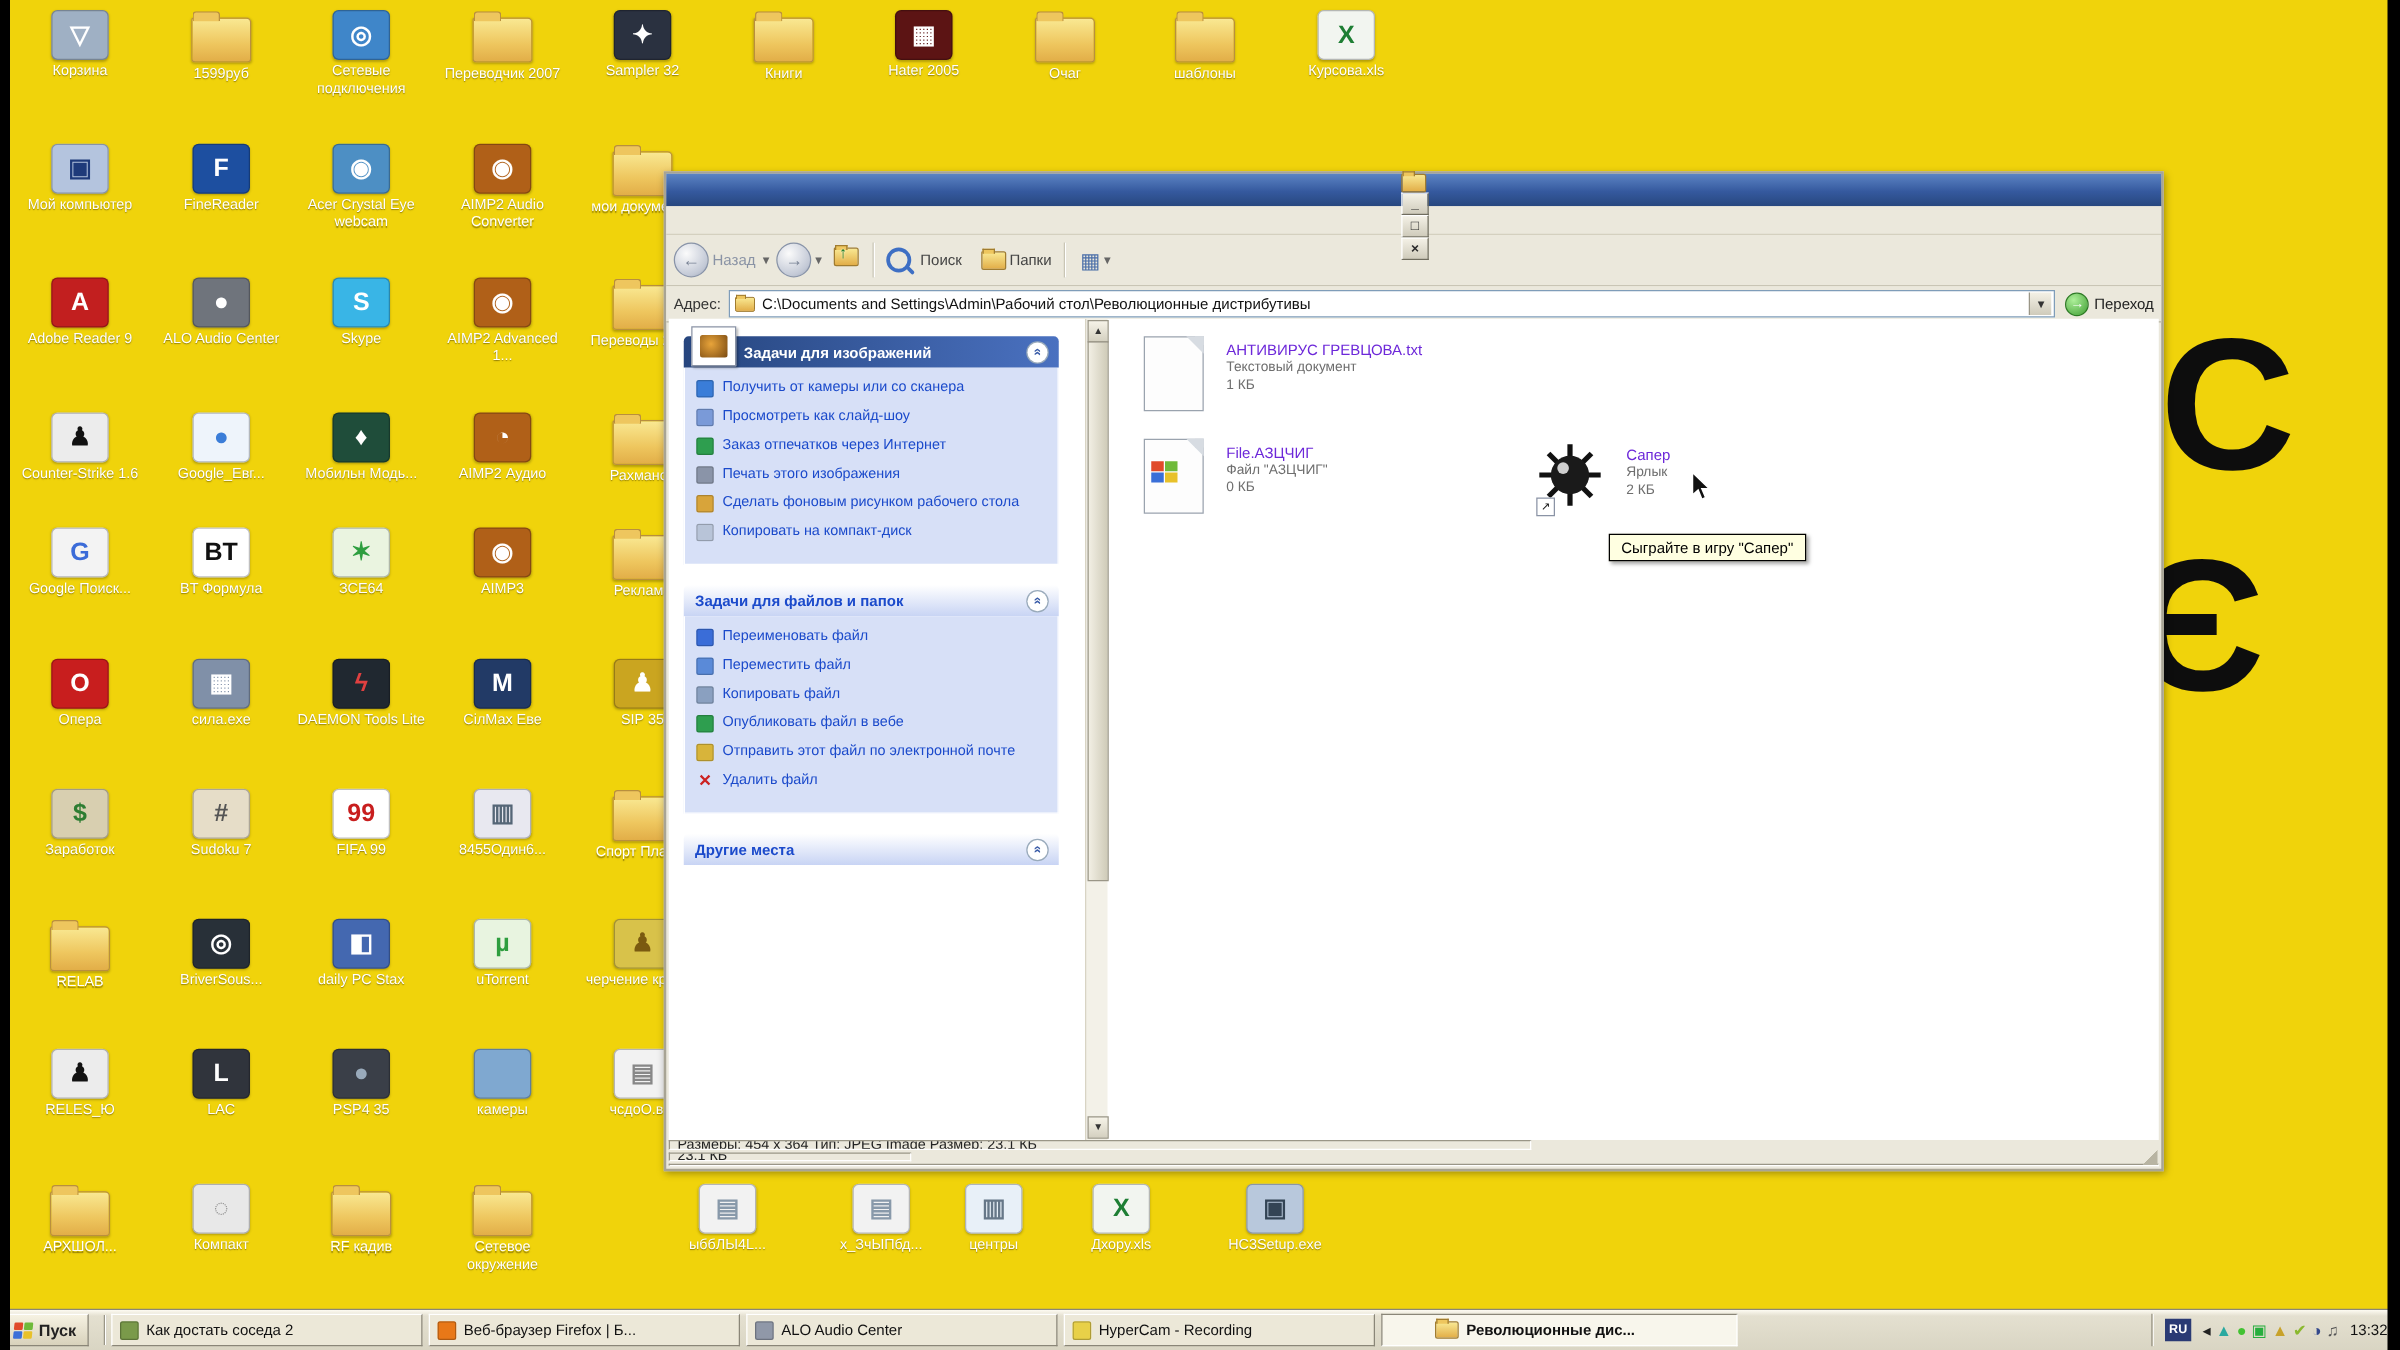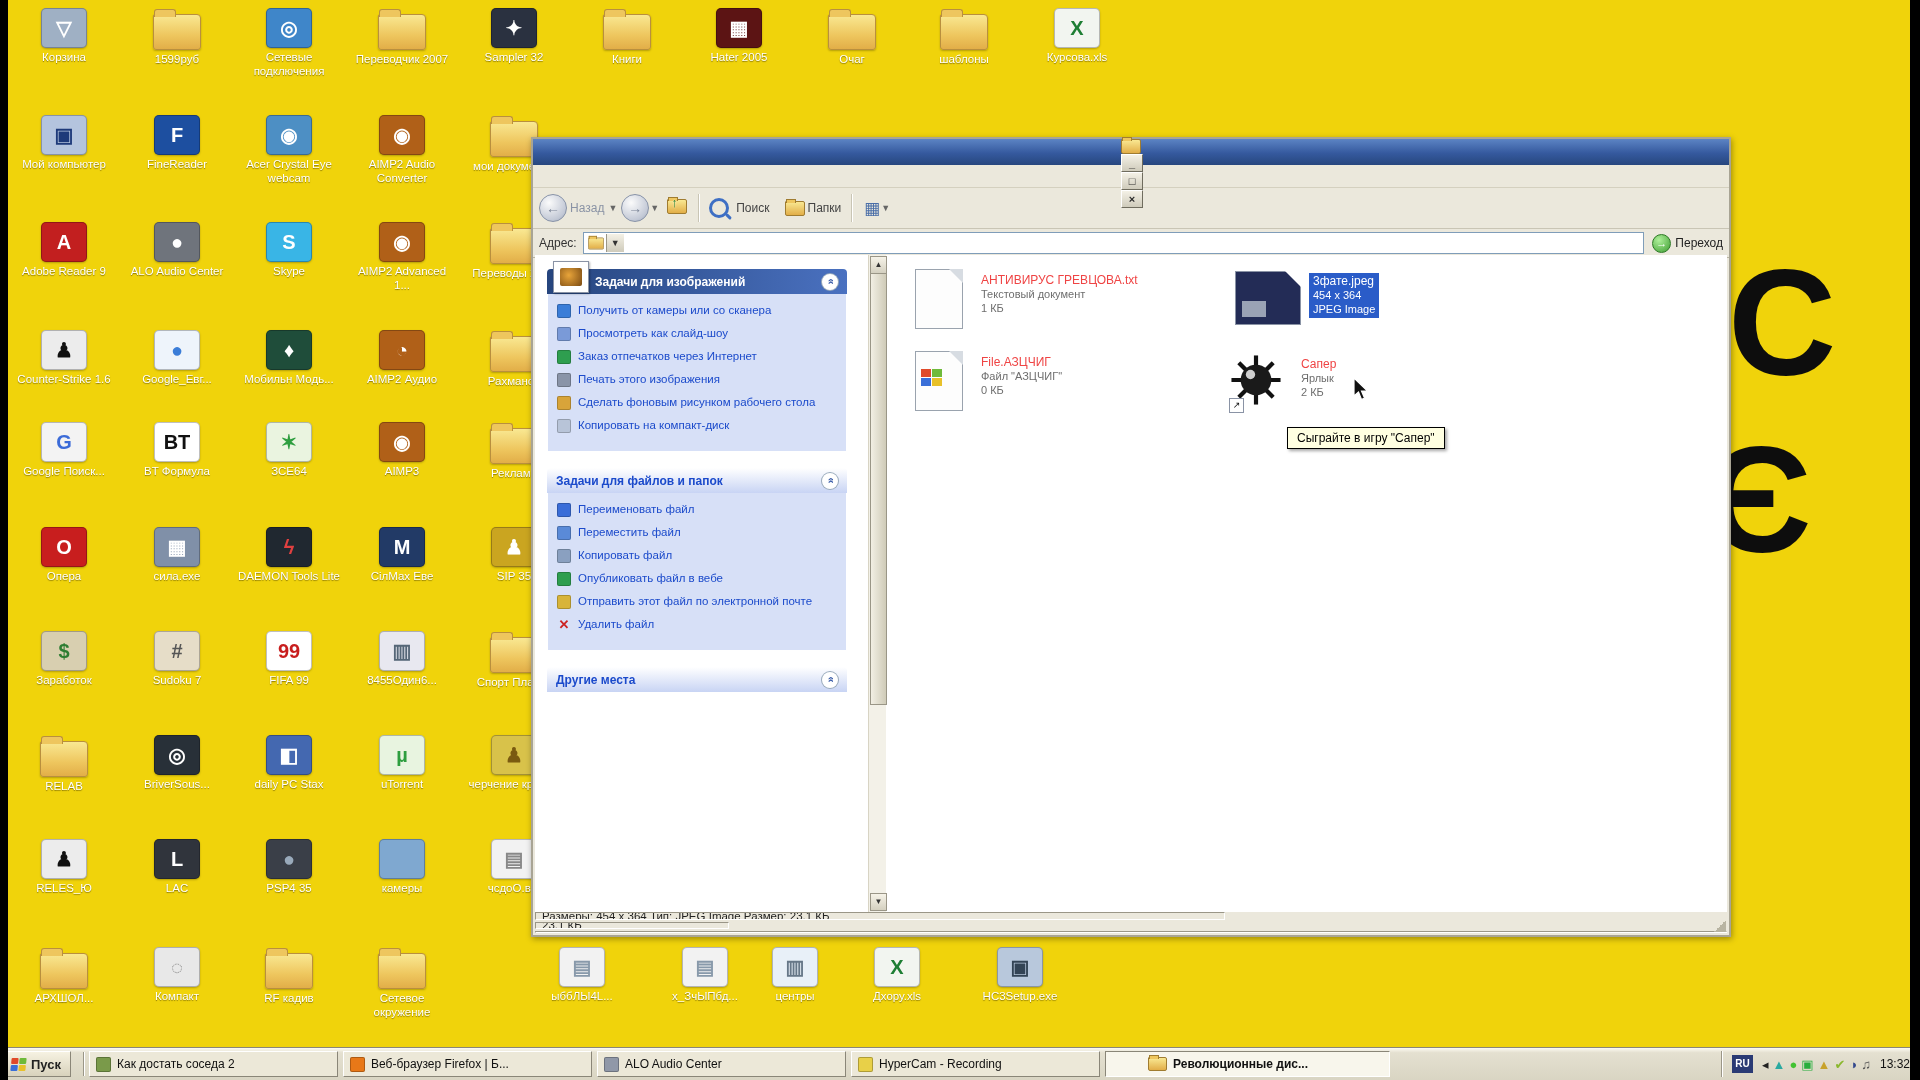--- a/index.html
+++ b/index.html
@@ -91,21 +91,21 @@
   .imgthumb::after{content:"";position:absolute;right:-1px;top:-1px;border:8px solid #fff;border-left-color:transparent;border-bottom-color:transparent;}
   .minesvg{position:absolute;left:2px;top:0;display:none;}
   .shortcut-badge{position:absolute;left:2px;bottom:2px;width:13px;height:13px;background:#fff;border:1px solid #8a93a5;font-size:9px;line-height:12px;text-align:center;color:#111;display:none;}
   .file-text .page{display:block;}
   .file-system .page{display:block;}
   .file-system .winlogo{display:grid;}
   .file-image .imgthumb{display:block;}
   .file-mine .minesvg{display:block;}
   .file-mine .shortcut-badge{display:block;}
   .file-label{margin:4px 0 0 8px;}
-  .fl-name{font-size:12px;color:#ef4444;line-height:1.25;}
+  .fl-name{font-size:12px;color:#6d28d9;line-height:1.25;}
   .fl-sub{font-size:11px;color:#6e6e6e;line-height:1.25;}
   .file-selected .file-label{background:#2a5cc8;padding:1px 4px;}
   .file-selected .fl-name,.file-selected .fl-sub{color:#fff;}
 
   .tooltip{position:absolute;background:#ffffe1;border:1px solid #000;box-shadow:2px 2px 3px rgba(0,0,0,.35);font-size:12px;color:#000;padding:3px 9px;white-space:nowrap;z-index:30;}
   .cursor{position:absolute;z-index:40;}
 
   
   .statusbar{position:absolute;left:2px;right:2px;bottom:2px;height:21px;background:#ebe8dc;display:flex;gap:2px;flex-direction:column;}
   .status-cell{border:1px solid;border-color:#9a9687 #fff #fff #9a9687;font-size:11.5px;color:#222;display:flex;align-items:center;padding:0 6px;white-space:nowrap;overflow:hidden;}
@@ -507,20 +507,21 @@
       <span class="tb-label">Папки</span>
       <span class="tb-sep"></span>
       <span class="views-icon">▦</span>
       <span class="tb-caret">▼</span>
     </div>
 
     <div class="addressbar">
       <span class="addr-label">Адрес:</span>
       <span class="addr-combo">
         <span class="mini-folder"></span>
+        <span class="addr-text">C:\Documents and Settings\Admin\Рабочий стол\Революционные дистрибутивы</span>
         <span class="addr-drop">▼</span>
       </span>
       <span class="go-btn">
         <span class="go-circle">→</span>
         <span>Переход</span>
       </span>
     </div>
 
     <div class="content">
 
@@ -614,32 +615,20 @@
 
       <div class="file-item file-text" style="left: 372px; top: 14px;">
           <div class="file-icon">
             <span class="page"></span>
 
           </div>
           <div class="file-label">
             <div class="fl-name">АНТИВИРУС ГРЕВЦОВА.txt</div>
             <div class="fl-sub">Текстовый документ</div>
             <div class="fl-sub">1 КБ</div>
-          </div>
-        </div>
-        <div class="file-item file-image file-selected" style="left: 700px; top: 14px;">
-          <div class="file-icon">
-
-            <span class="imgthumb"></span>
-
-          </div>
-          <div class="file-label">
-            <div class="fl-name">3фате.jpeg</div>
-            <div class="fl-sub">454 x 364</div>
-            <div class="fl-sub">JPEG Image</div>
           </div>
         </div>
         <div class="file-item file-system" style="left: 372px; top: 96px;">
           <div class="file-icon">
             <span class="page"></span>
             <span class="winlogo">
               <i></i>
               <i></i>
               <i></i>
               <i></i>

